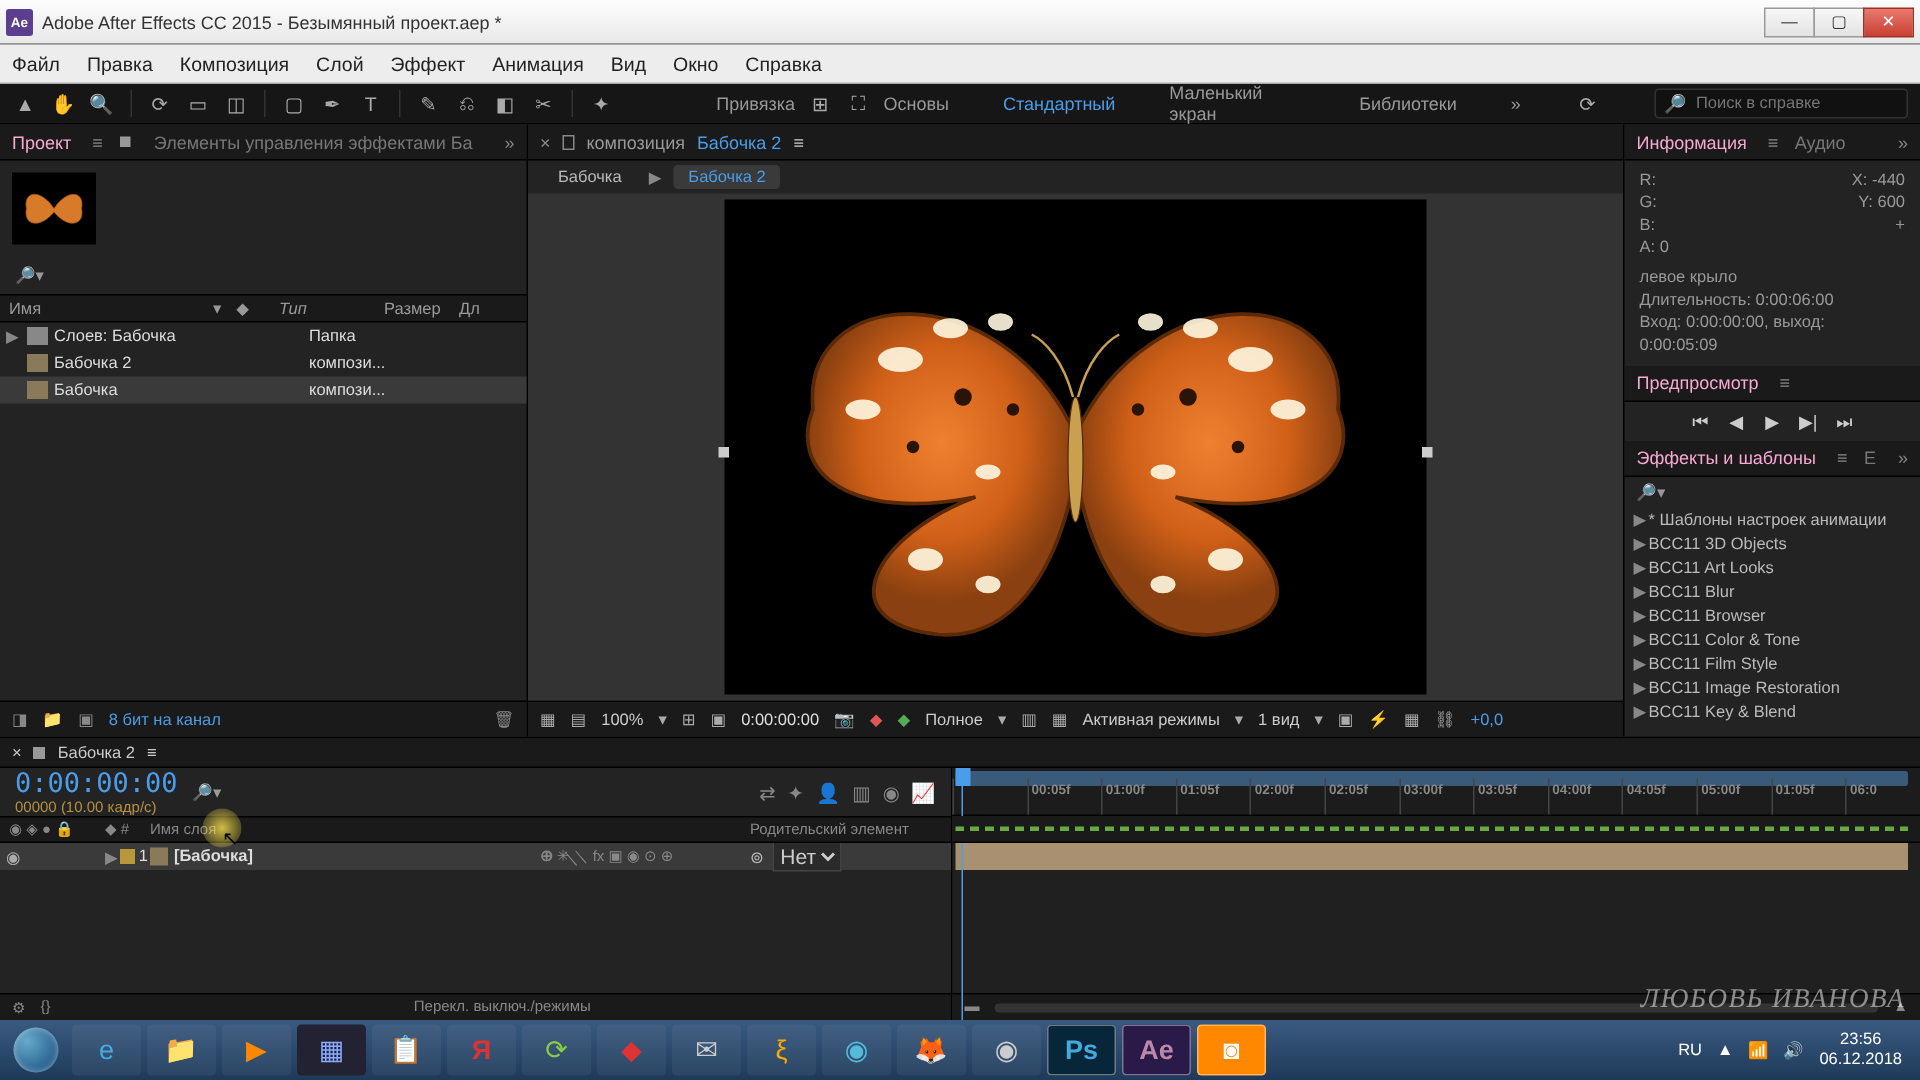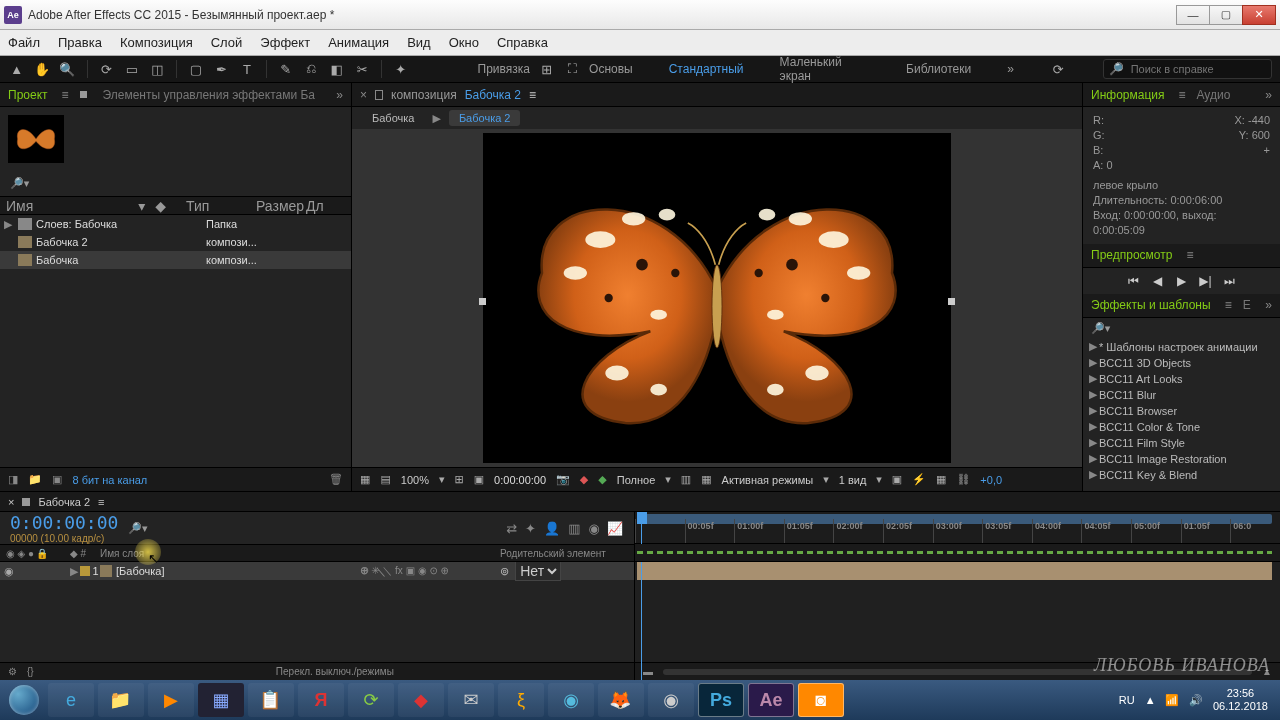--- a/index.html
+++ b/index.html
@@ -18,37 +18,37 @@
 .toolbar .ws-tabs { margin-left: auto; display: flex; gap: 36px; align-items: center; font-size: 12px; }
 .toolbar .ws-tab { color: #999; }
 .toolbar .ws-tab.active { color: #4a9de8; }
 .toolbar .snap-label { margin-left: 60px; color:#999; font-size:12px;}
 .toolbar .search-wrap { display:flex; align-items:center; gap:6px; border:1px solid #333; border-radius:3px; padding:2px 6px; background:#111; width:180px;}
 .toolbar .search-wrap input { background:transparent; border:none; color:#999; font-size:11px; outline:none; width:100%;}
 
 .main-area { height: 408px; display: flex; background: #1e1e1e; }
 .panel-left { width: 352px; background: #232323; border-right: 1px solid #000; display:flex; flex-direction:column; }
 .panel-header { height: 24px; background: #1a1a1a; display: flex; align-items: center; padding: 0 8px; font-size: 12px; border-bottom: 1px solid #000; gap:10px;}
-.panel-header .active-tab { color:#84cc16; }
+.panel-header .active-tab { color:#f9a8d4; }
 .panel-header .inactive-tab { color:#777; }
 .panel-header .menu-dots { color:#888; margin-left:4px; letter-spacing:1px;}
 .panel-header .dot { width:7px;height:7px;background:#999;margin-right:6px;}
 .panel-header .arrows{margin-left:auto;color:#888;}
 .asset-info { display:flex; padding:8px; gap:8px; }
 .asset-thumb { width:56px; height:48px; background:#000; display:flex; align-items:center; justify-content:center;}
 .asset-thumb svg { width:46px; height:38px;}
 .asset-text { font-size:11px; color:#999; line-height:1.4;}
 .asset-text .name { color:#ccc; font-weight:bold;}
 .proj-search{padding:6px 10px;}
 .proj-search .sbox{color:#999;}
-.proj-columns{ height:19px; background:#1a1a1a; border-top:1px solid #000;border-bottom:1px solid #000; display:flex; align-items:center; padding:0 6px; font-size:14px; color:#999;}
+.proj-columns{ height:19px; background:#1a1a1a; border-top:1px solid #000;border-bottom:1px solid #000; display:flex; align-items:center; padding:0 6px; font-size:11px; color:#999;}
 .proj-columns .col-name{width:160px;display:flex;align-items:center;gap:4px;}
 .proj-columns .col-name .sort{margin-left:auto;margin-right:6px;}
 .proj-columns .col-tag{width:20px;}
-.proj-columns .col-type{width:70px;}
+.proj-columns .col-type{width:70px;font-style:italic;}
 .proj-columns .col-size{width:50px;}
 .proj-list{flex:1; font-size:11px;}
 .proj-row{height:18px;display:flex;align-items:center;padding:0 4px;color:#ddd;}
 .proj-row .expand{width:14px;color:#888;}
 .proj-row .ric{width:14px;height:12px;margin-right:4px;display:inline-block;}
 .proj-row.selected{background:#3a3a3a;}
 .proj-row .rname{width:150px;}
 .proj-row .rtag{width:20px;height:10px;}
 .tag-yellow{background:#cfa93a;width:10px;height:10px;margin-left:4px;}
 .ric-folder{background:#888;}
@@ -96,21 +96,21 @@
 .tl-columns .highlight{position:absolute;left:135px;top:-6px;width:26px;height:26px;border-radius:50%;background:radial-gradient(rgba(255,230,80,0.8),rgba(255,230,80,0));}
 .tl-columns .cursor-arrow{position:absolute;left:148px;top:6px;color:#000;font-size:13px;pointer-events:none;}
 .tl-col-eye{width:70px;padding-left:6px;}
 .tl-col-num{width:30px;}
 .tl-col-name{width:260px;}
 .tl-col-sw{width:140px;margin-top:36px;}
 .tl-col-parent{flex:1;}
 .tl-layer-row{height:18px;display:flex;align-items:center;background:#3a3a3a;font-size:11px;color:#ddd;}
 .tl-layer-row .eye{width:70px;padding-left:4px;color:#aaa;display:flex;gap:2px;}
 .tl-layer-row .num{width:30px;display:flex;align-items:center;gap:2px;}
-.tl-layer-row .ln{width:260px;display:flex;align-items:flex-end;}
+.tl-layer-row .ln{width:260px;display:flex;align-items:flex-end;font-weight:bold;}
 .tl-layer-row .lic{width:12px;height:12px;background:#8a7a5a;margin-right:4px;}
 .tl-layer-row .sw{width:140px;display:flex;gap:3px;color:#888;}
 .tl-layer-row .parent{flex:1;display:flex;align-items:center;gap:6px;color:#bbb;}
 .tl-layer-row .parent select{background:#2a2a2a;border:1px solid #444;color:#ccc;font-size:14px;}
 .tl-right{flex:1;background:#202020;display:flex;flex-direction:column;font-weight:bold;}
 .tl-ruler{height:32px;background:#1c1c1c;border-bottom:1px solid #000;position:relative;}
 .tl-ruler .marks{position:absolute;bottom:0;left:0;right:0;height:24px;display:flex;}
 .tl-ruler .mark{flex:1;border-left:1px solid #444;font-size:9px;color:#888;padding-left:2px;padding-top:2px;}
 .tl-ruler .workarea{position:absolute;top:2px;left:2px;right:8px;height:10px;background:#3a5a7a;border-radius:2px;}
 .tl-ruler .playhead{position:absolute;left:2px;top:0;width:10px;height:32px;}

